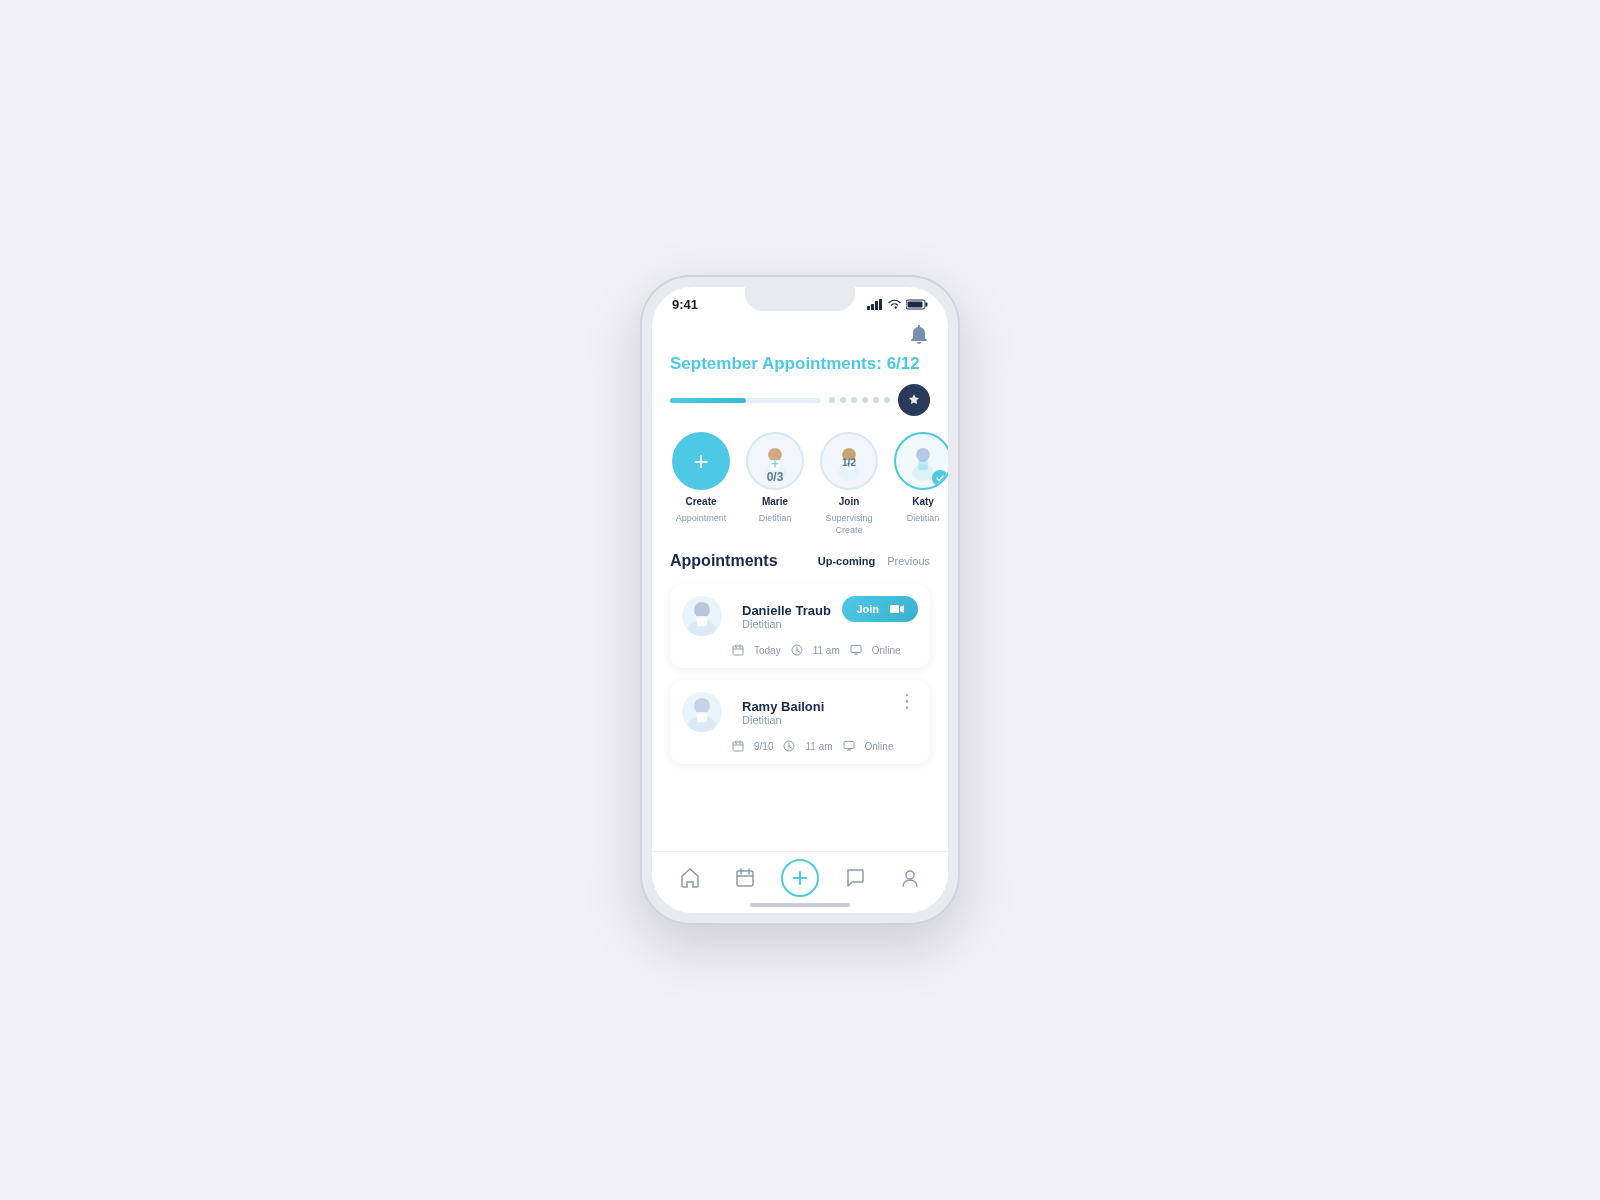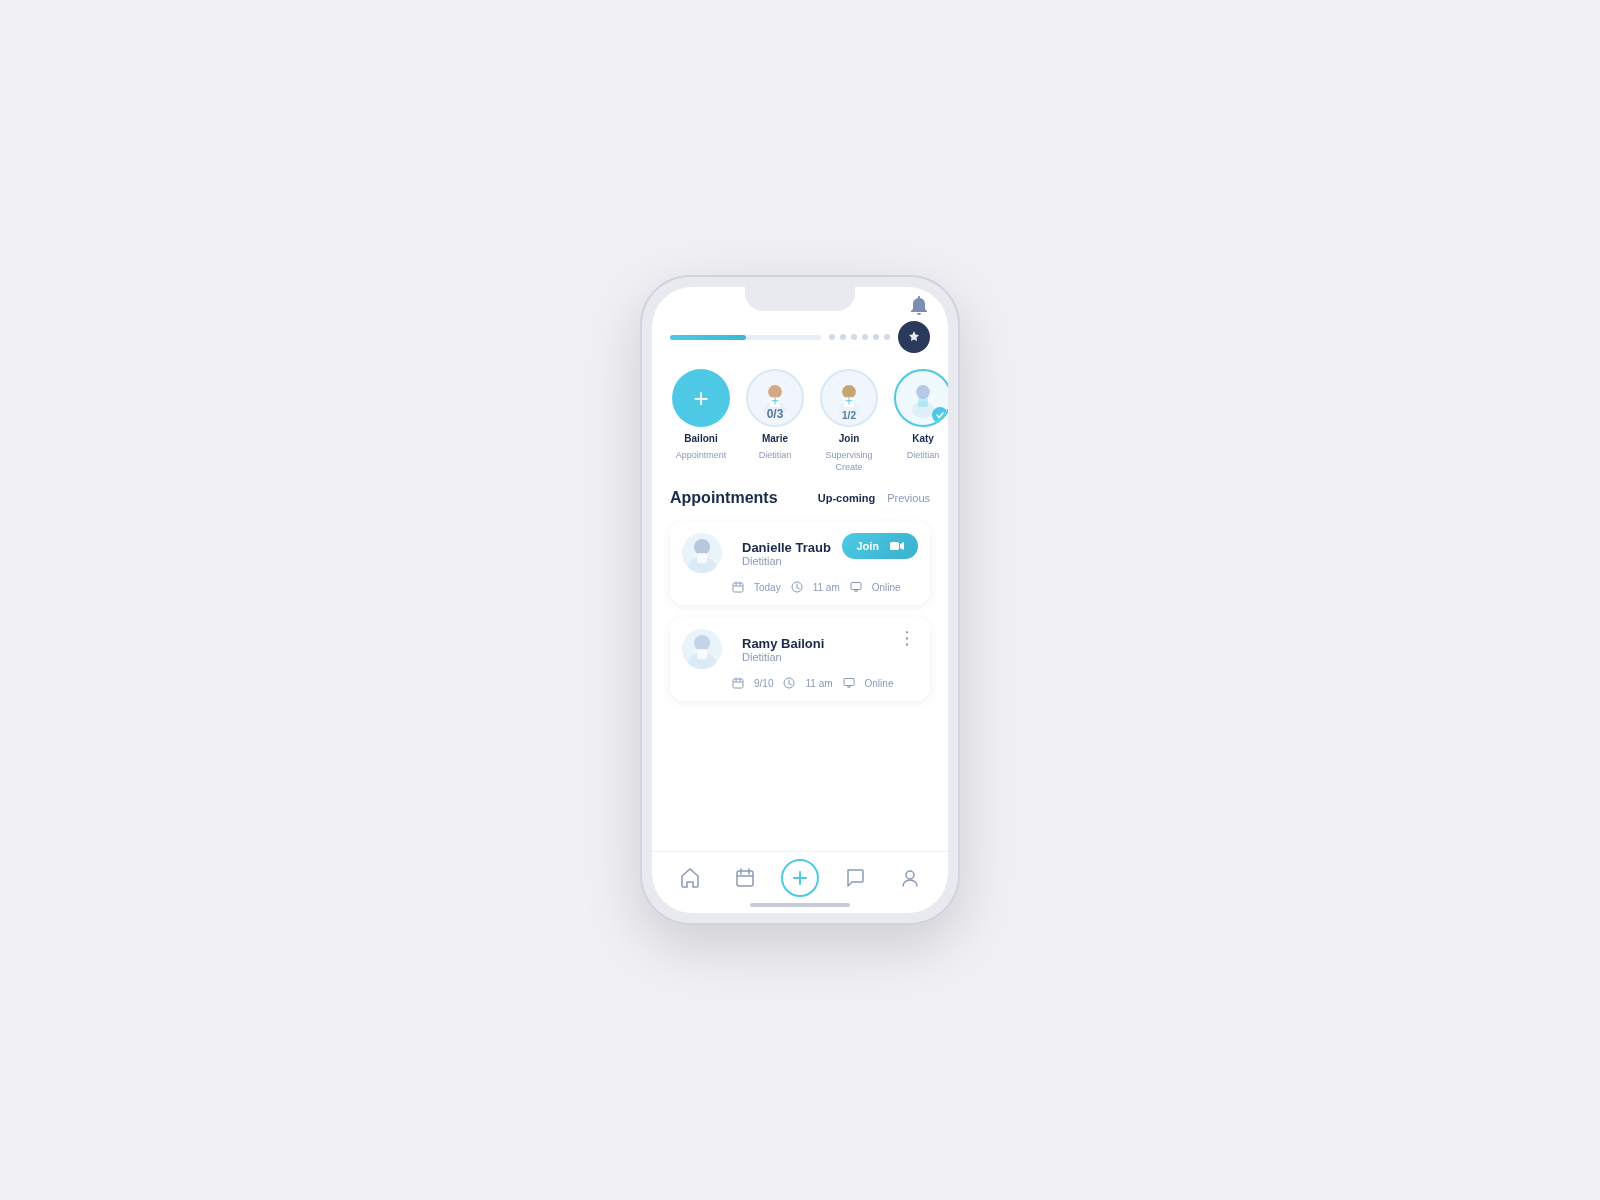--- a/index.html
+++ b/index.html
@@ -422,32 +422,62 @@
       border-radius: 2px;
     }
   </style>
 </head>
 <body>
 
 <div class="phone-frame">
   <div class="phone-screen">
     <div class="notch"></div>
 
+    <div class="status-bar">
+      <span class="status-time">9:41</span>
+      <div class="status-icons">
+
+        <svg width="16" height="11" viewBox="0 0 16 11">
+          <rect x="0" y="7" width="3" height="4" rx="0.5" fill="#1a2a4a"></rect>
+          <rect x="4" y="5" width="3" height="6" rx="0.5" fill="#1a2a4a"></rect>
+          <rect x="8" y="2" width="3" height="9" rx="0.5" fill="#1a2a4a"></rect>
+          <rect x="12" y="0" width="3" height="11" rx="0.5" fill="#1a2a4a"></rect>
+        </svg>
+
+        <svg width="15" height="11" viewBox="0 0 15 11">
+          <path d="M7.5 8.5 a1.2 1.2 0 1 1 0 0.01" fill="#1a2a4a"></path>
+          <path d="M4.5 6 Q7.5 3.5 10.5 6" stroke="#1a2a4a" stroke-width="1.2" fill="none" stroke-linecap="round"></path>
+          <path d="M2 3.5 Q7.5 -1 13 3.5" stroke="#1a2a4a" stroke-width="1.2" fill="none" stroke-linecap="round"></path>
+        </svg>
+
+        <svg width="22" height="11" viewBox="0 0 22 11">
+          <rect x="0" y="1" width="19" height="9" rx="2" fill="none" stroke="#1a2a4a" stroke-width="1"></rect>
+          <rect x="1.5" y="2.5" width="15" height="6" rx="1" fill="#1a2a4a"></rect>
+          <rect x="19.5" y="3.5" width="2" height="4" rx="1" fill="#1a2a4a"></rect>
+        </svg>
+      </div>
+    </div>
 
     <div class="main-content">
 
       <div class="header">
         <div class="bell-icon">
           <svg width="18" height="20" viewBox="0 0 18 20" fill="none">
             <path d="M9 0C9.6 0 10 0.4 10 1V2.1C13 2.6 15 5.1 15 8V13L17 15V16H1V15L3 13V8C3 5.1 5 2.6 8 2.1V1C8 0.4 8.4 0 9 0Z" fill="#7b8db0"></path>
             <path d="M7 17C7 18.1 7.9 19 9 19C10.1 19 11 18.1 11 17H7Z" fill="#7b8db0"></path>
           </svg>
         </div>
       </div>
 
+      <div class="appointments-heading">
+        <h2>
+          <span>September Appointments:</span>
+          <span style="color:#4dc9e6">6/12</span>
+        </h2>
+      </div>
 
       <div class="progress-bar-container">
         <div class="progress-bar-track">
           <div class="progress-bar-fill" style="width:50%"></div>
         </div>
         <div class="progress-dots">
           <div class="progress-dot"></div>
           <div class="progress-dot"></div>
           <div class="progress-dot"></div>
           <div class="progress-dot"></div>
@@ -460,21 +490,21 @@
           </svg>
         </div>
       </div>
 
       <div class="doctors-scroll">
 
         <div class="doctor-item">
           <div class="doctor-avatar-wrap create">
             <span class="create-plus">+</span>
           </div>
-          <span class="doctor-name">Bailoni</span>
+          <span class="doctor-name">Create</span>
           <span class="doctor-role">Appointment</span>
         </div>
 
         <div class="doctor-item">
           <div class="doctor-avatar-wrap normal">
             <svg class="avatar-svg" viewBox="0 0 58 58">
               <circle cx="29" cy="20" r="10" fill="#d4a882"></circle>
               <ellipse cx="29" cy="46" rx="16" ry="12" fill="#e8f0fa"></ellipse>
               <rect x="22" y="28" width="14" height="14" rx="2" fill="#fff"></rect>
               <line x1="29" y1="28" x2="29" y2="38" stroke="#4dc9e6" stroke-width="1.5"></line>
@@ -488,21 +518,21 @@
 
         <div class="doctor-item">
           <div class="doctor-avatar-wrap normal">
             <svg class="avatar-svg" viewBox="0 0 58 58">
               <circle cx="29" cy="20" r="10" fill="#c8a470"></circle>
               <ellipse cx="29" cy="46" rx="16" ry="12" fill="#e8f4fa"></ellipse>
               <rect x="22" y="28" width="14" height="14" rx="2" fill="#fff"></rect>
               <line x1="29" y1="28" x2="29" y2="38" stroke="#4dc9e6" stroke-width="1.5"></line>
               <line x1="24" y1="33" x2="34" y2="33" stroke="#4dc9e6" stroke-width="1.5"></line>
             </svg>
-            <div style="position:absolute;bottom:4px;left:50%;transform:translateX(-50%);font-size:10px;font-weight:700;color:#5a7a9a;">1/2</div>
+            <div style="position:absolute;bottom:20px;left:50%;transform:translateX(-50%);font-size:10px;font-weight:700;color:#5a7a9a;">1/2</div>
           </div>
           <span class="doctor-name">Join</span>
           <span class="doctor-role">Supervising Create</span>
         </div>
 
         <div class="doctor-item">
           <div class="doctor-avatar-wrap active">
             <svg class="avatar-svg" viewBox="0 0 58 58">
               <circle cx="29" cy="20" r="10" fill="#b8c8e8"></circle>
               <ellipse cx="29" cy="46" rx="16" ry="12" fill="#e0f0f8"></ellipse>

